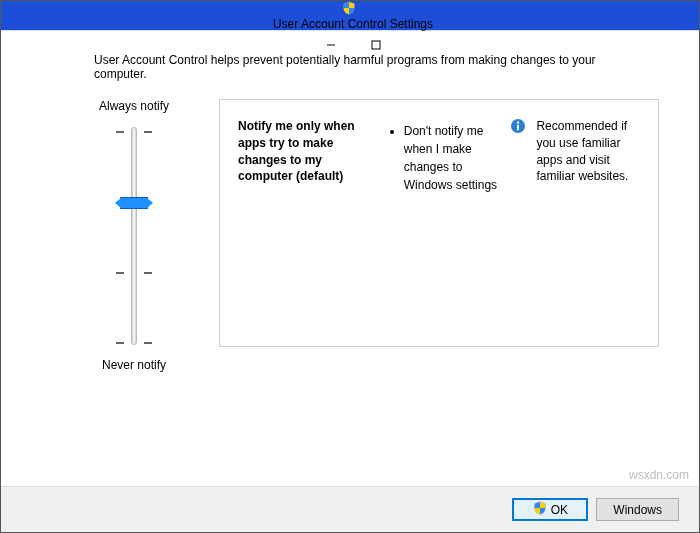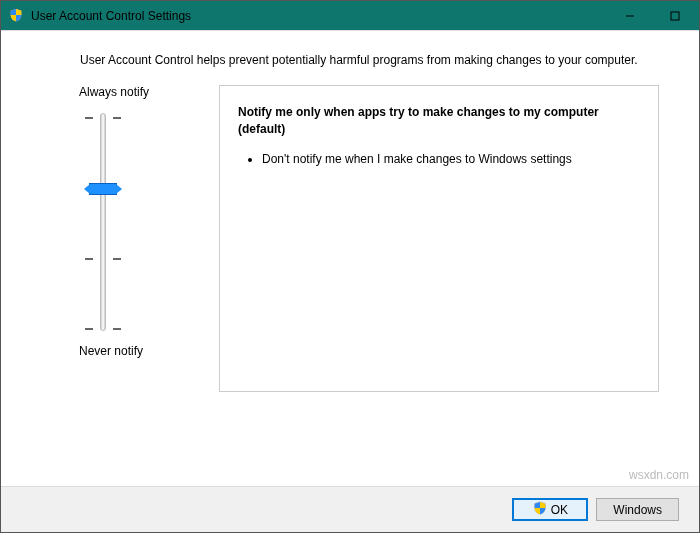--- a/index.html
+++ b/index.html
@@ -13,60 +13,61 @@
     height: 533px;
     position: relative;
     border: 1px solid #555;
   }
   .title-bar {
     display: flex;
     align-items: center;
     height: 30px;
     padding: 0 2px 0 8px;
     border-bottom: 1px solid #ddd;
-    background: #0f766e;
+    background: #1d4ed8;
+    flex-direction: column;
   }
   .title-bar .title-icon { width: 16px; height: 16px; margin-right: 6px; }
   .title-bar .title-text { flex: 1; font-size: 12px; }
   .win-ctrls { display: flex; }
   .win-btn {
     width: 45px; height: 28px;
     display: flex; align-items: center; justify-content: center;
     font-size: 10px; color: #000;
   }
   .content {
     padding: 22px 40px 0 78px;
   }
   .heading {
     color: #003399;
     font-size: 17px;
     font-weight: 400;
     margin: 8px 0 10px;
   }
   .desc {
     font-size: 12px;
-    margin: 0 1px 2px;
+    margin: 0 15px 2px;
   }
   .link {
     color: #0066cc;
     font-size: 12px;
     border: 1px dotted #333;
     padding: 0 1px;
     display: inline-block;
   }
   .slider-area {
     margin-top: 18px;
     display: flex;
     gap: 30px;
   }
   .slider-col {
     width: 110px;
     display: flex;
     flex-direction: column;
-    align-items: flex-start;
+    align-items: center;
   }
   .slider-label { font-size: 12px; margin-bottom: 10px; }
   .slider-label.bottom { margin-top: 10px; margin-bottom: 0; }
   .slider-track-wrap {
     position: relative;
     height: 225px;
     width: 48px;
     display: flex;
     align-items: center;
     justify-content: center;
@@ -108,23 +109,22 @@
     width: 0; height: 0;
     border-top: 5px solid transparent;
     border-bottom: 5px solid transparent;
   }
   .slider-thumb::before { left: -6px; border-right: 6px solid #1e90ff; }
   .slider-thumb::after  { right: -6px; border-left: 6px solid #1e90ff; }
   .detail-box {
     flex: 1;
     border: 1px solid #ccc;
     padding: 18px 18px 16px 18px;
-    height: 307px;
-    display: flex;
-    flex-direction: column;
+    height: 248px;
+    display: flex;
   }
   .detail-title { font-weight: 600; font-size: 12px; margin-bottom: 8px; line-height: 1.4; }
   ul.detail-list { margin: 4px 0 8px 0; padding-left: 24px; }
   ul.detail-list li { font-size: 12px; line-height: 1.5; }
   .spacer { flex: 1; }
   .reco-row { display: flex; align-items: flex-start; gap: 10px; }
   .info-icon {
     width: 16px; height: 16px; flex-shrink: 0;
   }
   .reco-text { font-size: 12px; line-height: 1.4; }
@@ -214,20 +214,30 @@
       </div>
       <div class="slider-label bottom">Never notify</div>
     </div>
 
     <div class="detail-box">
       <div class="detail-title">Notify me only when apps try to make changes to my computer (default)</div>
       <ul class="detail-list">
         <li>Don't notify me when I make changes to Windows settings</li>
       </ul>
       <div class="spacer"></div>
+      <div class="reco-row">
+        <span class="info-icon">
+          <svg viewBox="0 0 16 16">
+              <circle cx="8" cy="8" r="7" fill="#2b7cd3"></circle>
+              <circle cx="8" cy="4.5" r="1.2" fill="#fff"></circle>
+              <rect x="7" y="6.5" width="2" height="6" fill="#fff" rx="1"></rect>
+            </svg>
+        </span>
+        <div class="reco-text">Recommended if you use familiar apps and visit familiar websites.</div>
+      </div>
     </div>
   </div>
 </div>
 
 <div class="watermark">wsxdn.com</div>
 
 <div class="footer">
   <div class="btn default">
     <span>
       <svg viewBox="0 0 16 16" class="shield-svg">

